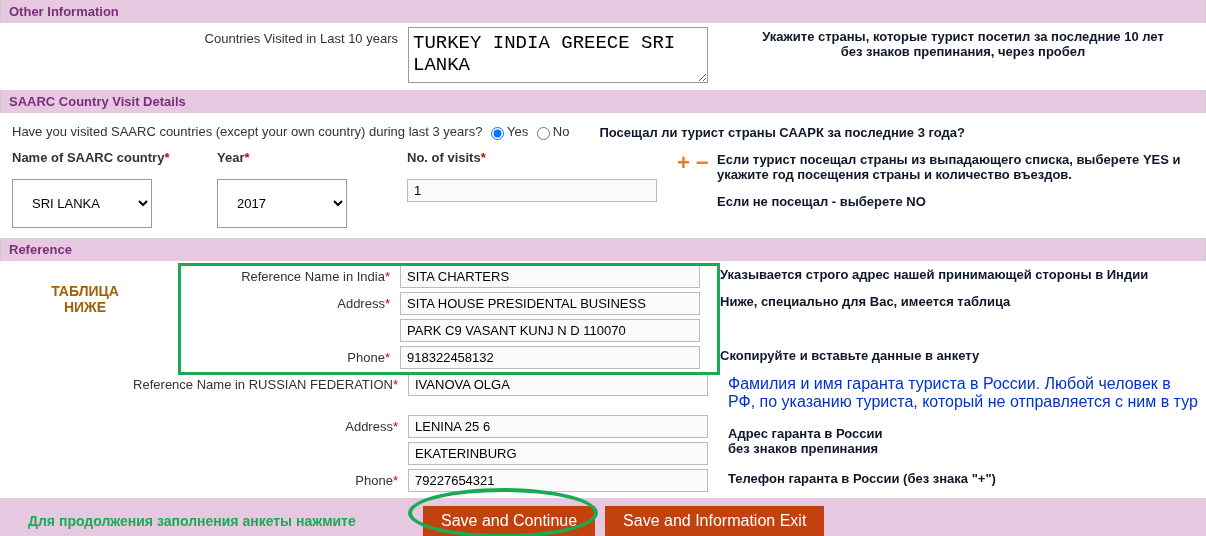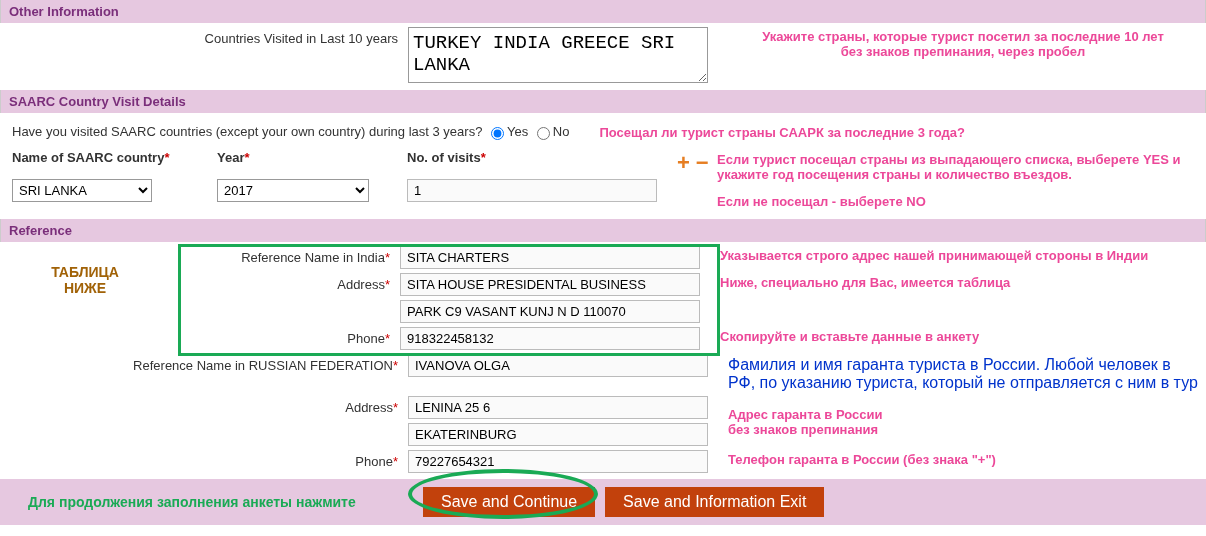--- a/index.html
+++ b/index.html
@@ -29,21 +29,21 @@
     text-align: right;
     padding-right: 10px;
     padding-top: 4px;
     color: #333;
   }
   .input-col {
     width: 310px;
   }
   .hint-col {
     flex: 1;
-    color: #ec4899;
+    color: #0f172a;
     font-weight: bold;
     font-size: 13px;
     padding-left: 10px;
     padding-top: 2px;
   }
   .hint-plain {
     color: #0033cc;
     font-weight: normal;
     font-size: 16px;
   }
@@ -60,21 +60,21 @@
     width: 300px;
     font-family: Verdana, Arial, sans-serif;
     font-size: 13px;
     padding: 3px 6px;
     border: 1px solid #bbb;
     background: #fafafa;
   }
   select {
     font-family: Verdana, Arial, sans-serif;
     font-size: 13px;
-    padding: 2px;
+    padding: 15px;
     background: #fff;
     border: 1px solid #999;
   }
   .req { color: #cc0000; }
   .saarc-q {
     padding: 10px 8px 10px 12px;
     display: flex;
     align-items: center;
   }
   .saarc-q-text { color: #333; }
@@ -172,21 +172,21 @@
 
 <div class="saarc-table">
   <div class="saarc-col-a">
     <div class="saarc-head"><span>Name of SAARC country</span><span class="req">*</span></div>
     <select style="width:140px;">
       <option>SRI LANKA</option>
     </select>
   </div>
   <div class="saarc-col-b">
     <div class="saarc-head"><span>Year</span><span class="req">*</span></div>
-    <select style="width:152px;">
+    <select style="width:130px;">
       <option>2017</option>
     </select>
   </div>
   <div class="saarc-col-c">
     <div class="saarc-head"><span>No. of visits</span><span class="req">*</span></div>
     <input type="text" style="width: 250px;" value="1">
   </div>
   <div class="plusminus">
     <span class="plus">+</span><span class="minus">−</span>
   </div>

